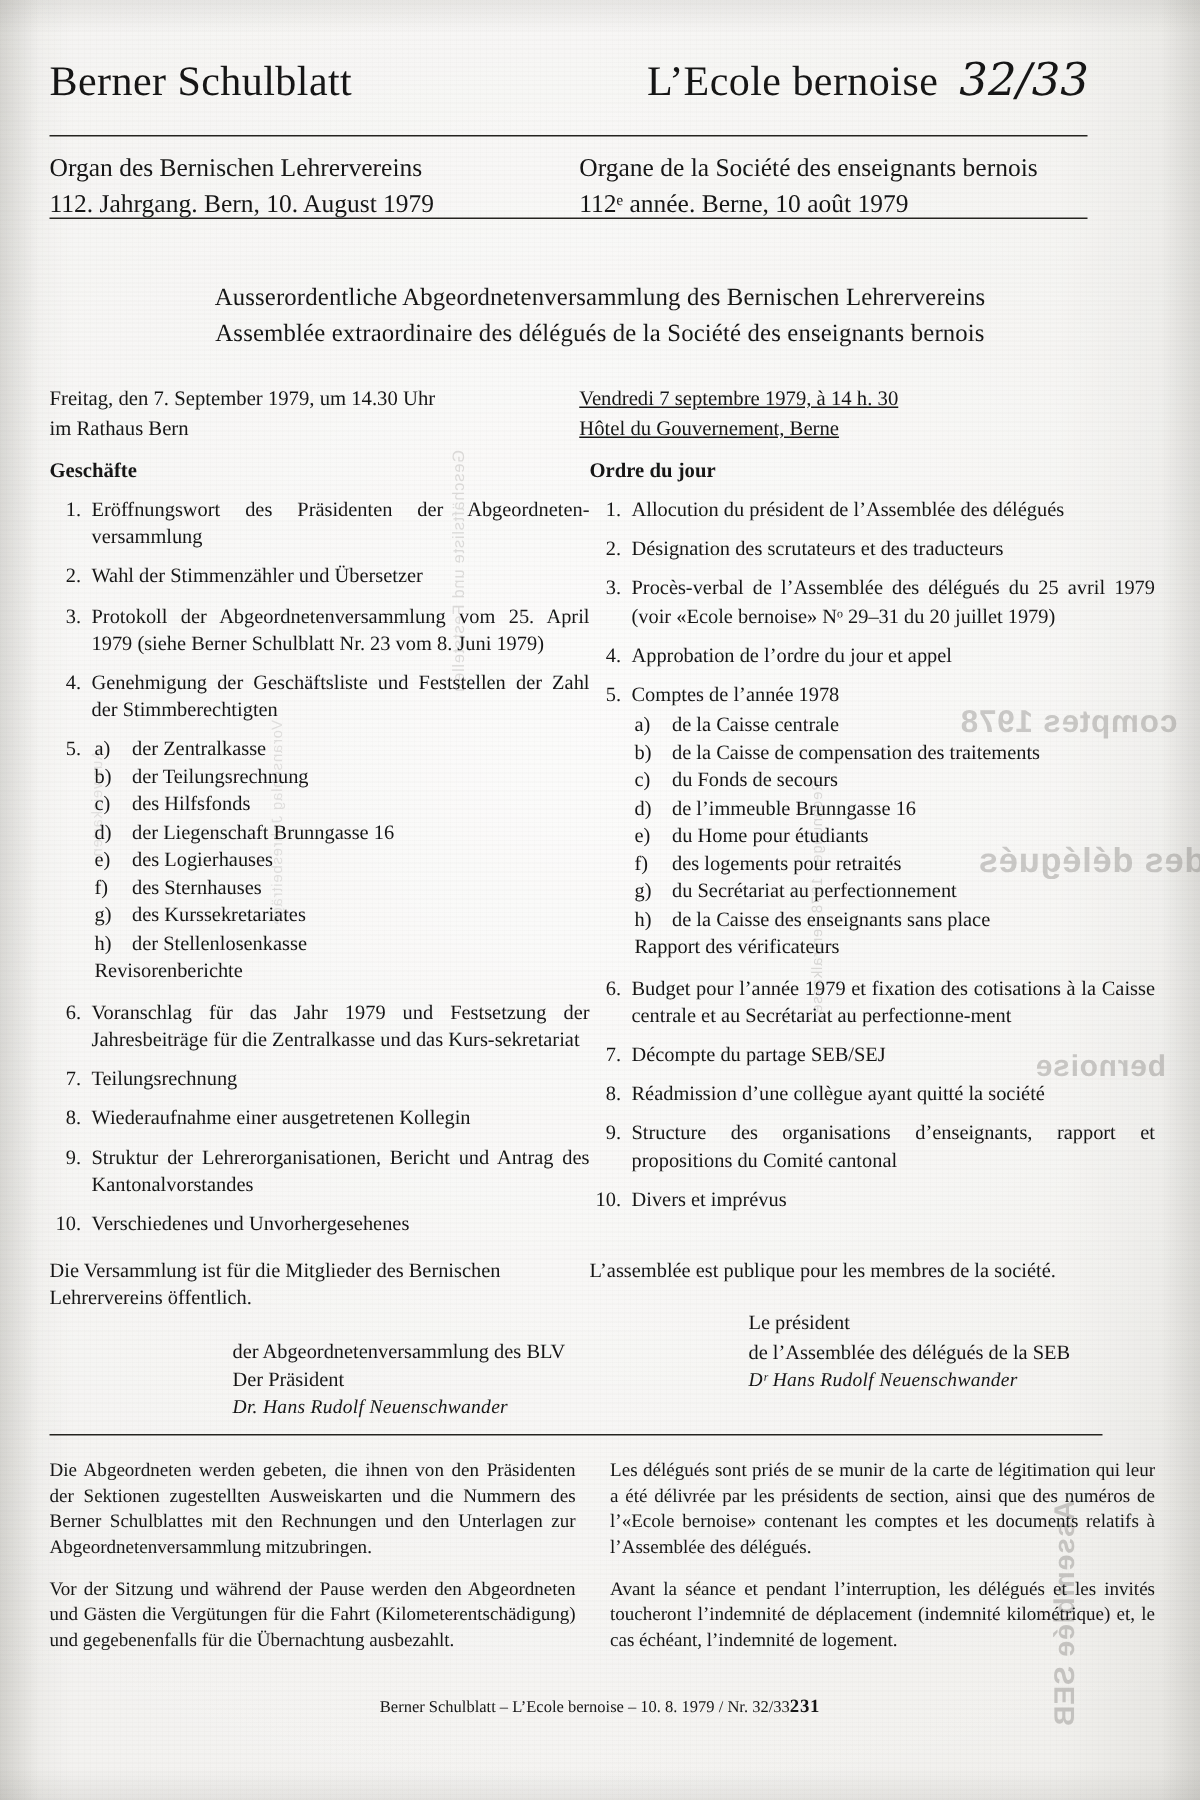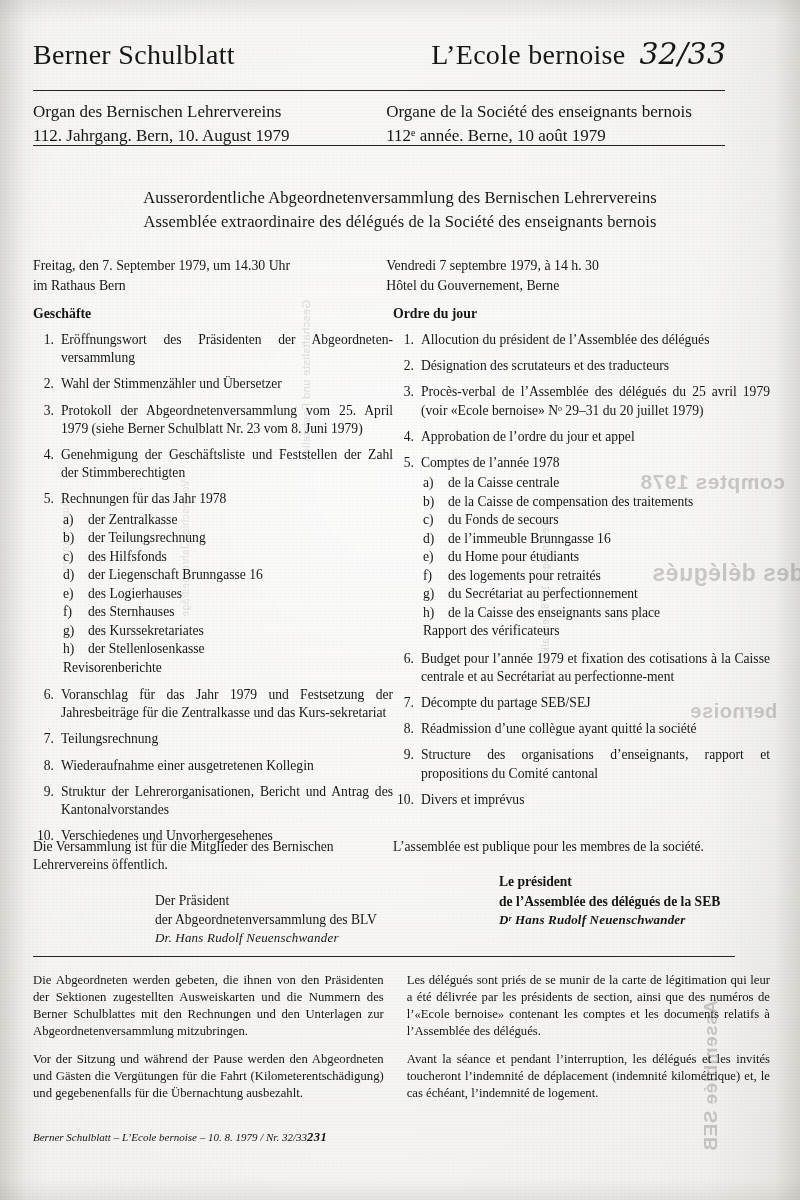--- a/index.html
+++ b/index.html
@@ -132,21 +132,21 @@
 
   
   .whenwhere {
     position: absolute;
     top: 256px; left: 33px; right: 40px;
     display: flex;
     font-size: 13.8px;
     line-height: 1.45;
   }
   .whenwhere .col-de { width: 359px; }
-  .whenwhere .col-fr { width: 380px; }
+  .whenwhere .col-fr { width: 380px; text-decoration: underline; }
 
   
   .agenda {
     position: absolute;
     top: 306px; left: 33px; right: 30px;
     display: flex;
     font-size: 13.6px;
   }
   .agenda .col { }
   .agenda .col-de { width: 360px; }
@@ -215,21 +215,21 @@
   .signature {
     margin-top: 16px;
     padding-left: 122px;
     line-height: 1.40;
   }
   .signature .sig-name {
     font-style: italic;
     font-size: 13px;
     letter-spacing: .2px;
   }
-  .fr-sig { padding-left: 106px; font-weight: bold; }
+  .fr-sig { padding-left: 106px; }
 
   
   .notice {
     position: absolute;
     top: 972px; left: 33px; right: 30px;
     display: flex;
     font-size: 12.7px;
   }
   .notice .col-de { width: 362px; }
   .notice .col-fr { width: 375px; margin-left: 23px; }
@@ -238,24 +238,23 @@
     line-height: 1.34;
     text-align: justify;
   }
   .notice p:last-child { margin-bottom: 0; }
 
   
   .pagefoot {
     position: absolute;
     top: 1130px; left: 33px; right: 33px;
     display: flex;
-    justify-content: flex-start;
+    justify-content: center;
     align-items: baseline;
     font-size: 11px;
-    font-style: italic;
   }
   .pagefoot .folio { font-weight: bold; font-size: 12.5px; letter-spacing: .5px; }
 </style>
 </head>
 <body>
 
 <div class="paper"></div>
 
 <div class="showthrough st-a">comptes 1978</div>
 <div class="showthrough st-b">des délégués</div>
@@ -324,21 +323,20 @@
           <li class="justified">
             <span class="num">3.</span>
             <span class="txt">Protokoll der Abgeordnetenversammlung vom 25. April 1979 (siehe Berner Schulblatt Nr. 23 vom 8. Juni 1979)</span>
           </li>
           <li class="justified">
             <span class="num">4.</span>
             <span class="txt">Genehmigung der Geschäftsliste und Feststellen der Zahl der Stimmberechtigten</span>
           </li>
           <li class="tight justified" style="margin-bottom: 9px;">
             <span class="num">5.</span>
-            <span class="txt">Rechnungen für das Jahr 1978</span>
             <ul class="subitems">
               <li><span class="slab">a)</span><span>der Zentralkasse</span></li>
               <li><span class="slab">b)</span><span>der Teilungsrechnung</span></li>
               <li><span class="slab">c)</span><span>des Hilfsfonds</span></li>
               <li><span class="slab">d)</span><span>der Liegenschaft Brunngasse 16</span></li>
               <li><span class="slab">e)</span><span>des Logierhauses</span></li>
               <li><span class="slab">f)</span><span>des Sternhauses</span></li>
               <li><span class="slab">g)</span><span>des Kurssekretariates</span></li>
               <li><span class="slab">h)</span><span>der Stellenlosenkasse</span></li>
             </ul>
@@ -421,22 +419,22 @@
             <span class="txt">Divers et imprévus</span>
           </li>
         </ol>
     </div>
   </div>
 
   <div class="closing closing-de">
     <div class="col-de">
       <p>Die Versammlung ist für die Mitglieder des Bernischen Lehrervereins öffentlich.</p>
       <div class="signature">
+        <div>der Abgeordnetenversammlung des BLV</div>
         <div>Der Präsident</div>
-        <div>der Abgeordnetenversammlung des BLV</div>
         <div class="sig-name">Dr. Hans Rudolf Neuenschwander</div>
       </div>
     </div>
     <div class="col-fr">
       <p>L’assemblée est publique pour les membres de la société.</p>
       <div class="signature fr-sig">
         <div>Le président</div>
         <div>de l’Assemblée des délégués de la SEB</div>
         <div class="sig-name">Dʳ Hans Rudolf Neuenschwander</div>
       </div>

